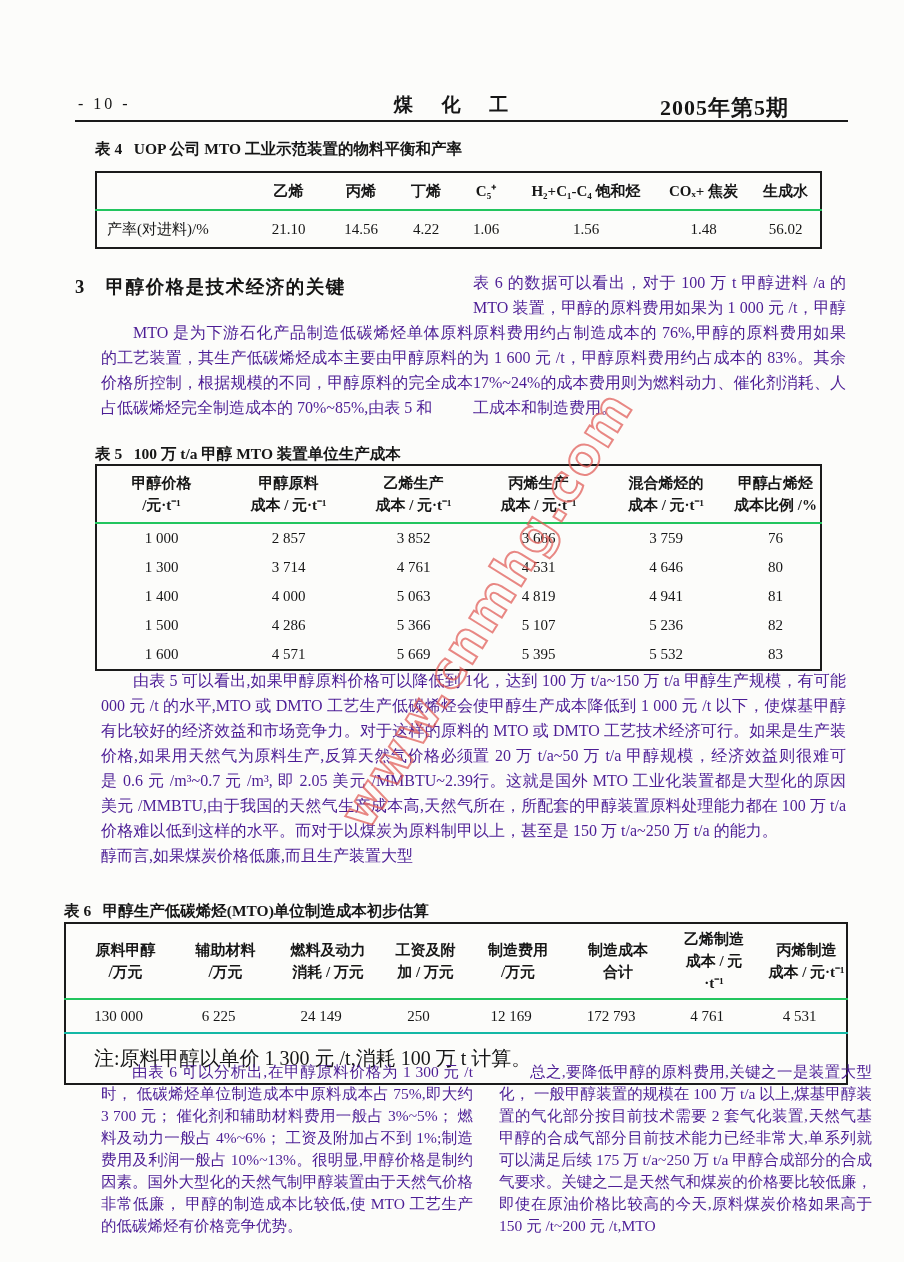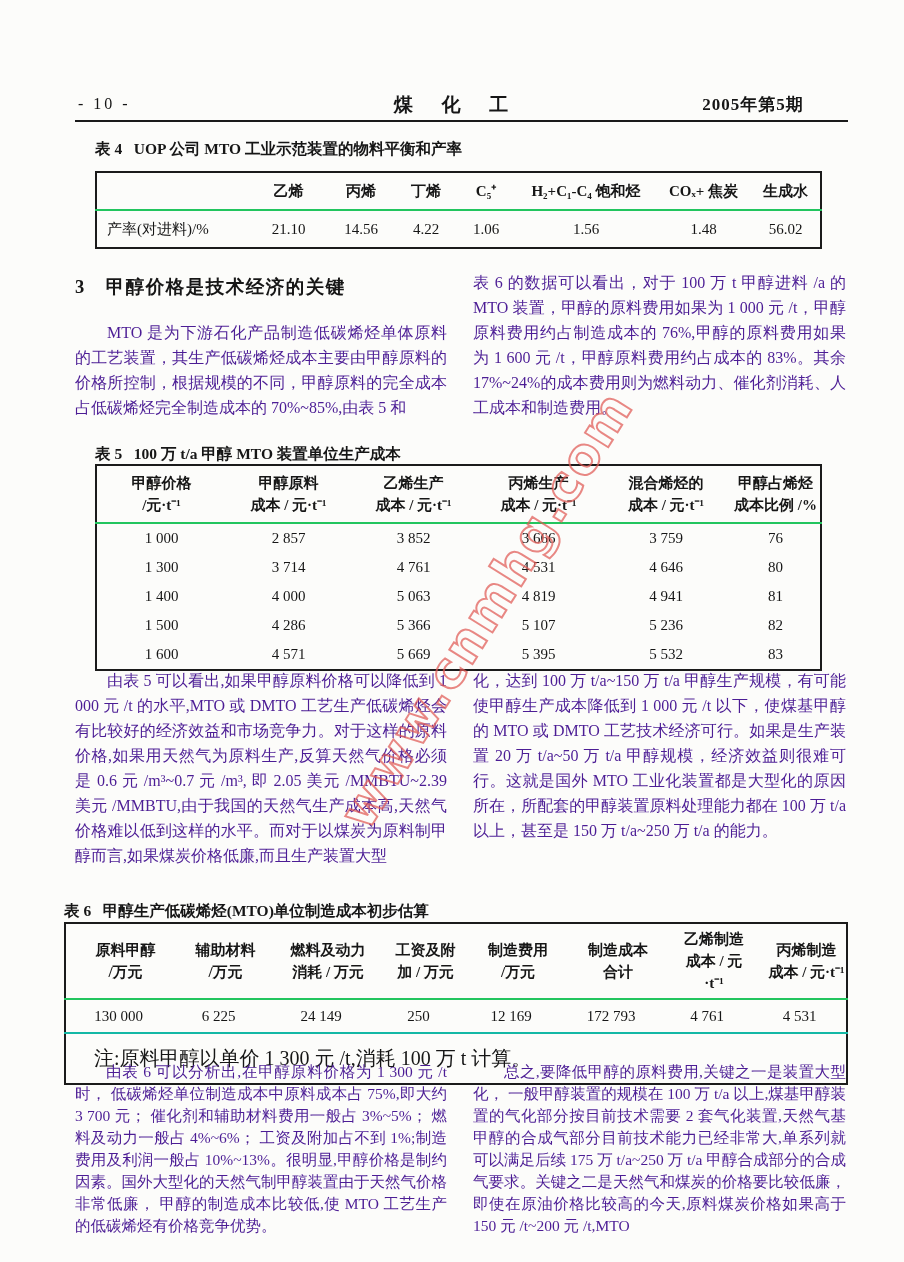--- a/index.html
+++ b/index.html
@@ -5,22 +5,22 @@
   html,body{margin:0;padding:0;background:#e9e9e7;}
   .page{
     position:relative;width:904px;height:1262px;margin:0 auto;
     background:#fcfcfa;overflow:hidden;
     font-family:"Liberation Serif",serif;color:#161616;
   }
   
   .hdr-pagenum{position:absolute;left:78px;top:95px;font-size:16px;letter-spacing:3px;}
   .hdr-journal{position:absolute;left:377px;top:92px;width:160px;text-align:center;
     font-size:19px;font-weight:bold;letter-spacing:12px;}
-  .hdr-issue{position:absolute;left:660px;top:93px;width:186px;text-align:center;
-    font-size:17px;font-weight:bold;letter-spacing:1px;}
+  .hdr-issue{position:absolute;left:660px;top:93px;width:186px;text-align:left;
+    font-size:22px;font-weight:bold;letter-spacing:1px;}
   .hdr-rule{position:absolute;left:75px;top:120px;width:773px;height:2px;background:#1a1a1a;}
   
   .tbl-title{position:absolute;font-weight:bold;font-size:15.5px;white-space:pre;}
   #t4-title{left:95px;top:139px;width:725px;}
   #t5-title{left:95px;top:444px;width:725px;}
   #t6-title{left:64px;top:901px;width:782px;}
   
   table{border-collapse:collapse;table-layout:fixed;position:absolute;
     border:2px solid #1b1b1b;font-size:15px;color:#161616;}
   th{font-weight:bold;white-space:pre-line;text-align:center;vertical-align:middle;
@@ -34,21 +34,21 @@
   #table5 th{height:48px;}
   #table5 td{height:25px;}
   #table6{left:64px;top:922px;width:782px;height:126px;}
   #table6 th{height:50px;padding-left:15px;}
   #table6 td{height:28px;}
   #table6 tr.note-row td{border-top:2px solid #14b8a6;text-align:left;
     padding:11px 4px 11px 28px;height:auto;font-size:20px;}
   
   .para{position:absolute;font-size:16px;line-height:25px;text-align:justify;
     text-justify:inter-ideograph;color:#4c1d95;}
-  .indent{text-indent:2em;}
+  .indent{text-indent:2em;margin-left:26px;}
   #s3-heading{position:absolute;left:75px;top:274px;font-size:18.5px;font-weight:bold;
     letter-spacing:1.5px;white-space:pre;}
   #s3-left{left:75px;top:320px;width:372px;}
   #s3-right{left:473px;top:270px;width:373px;}
   #mid-left{left:75px;top:668px;width:372px;}
   #mid-right{left:473px;top:668px;width:373px;}
   #bottom-left{left:75px;top:1061px;width:372px;line-height:22px;font-size:15.5px;}
   #bottom-right{left:473px;top:1061px;width:373px;line-height:22px;font-size:15.5px;}
   
   .watermark{

